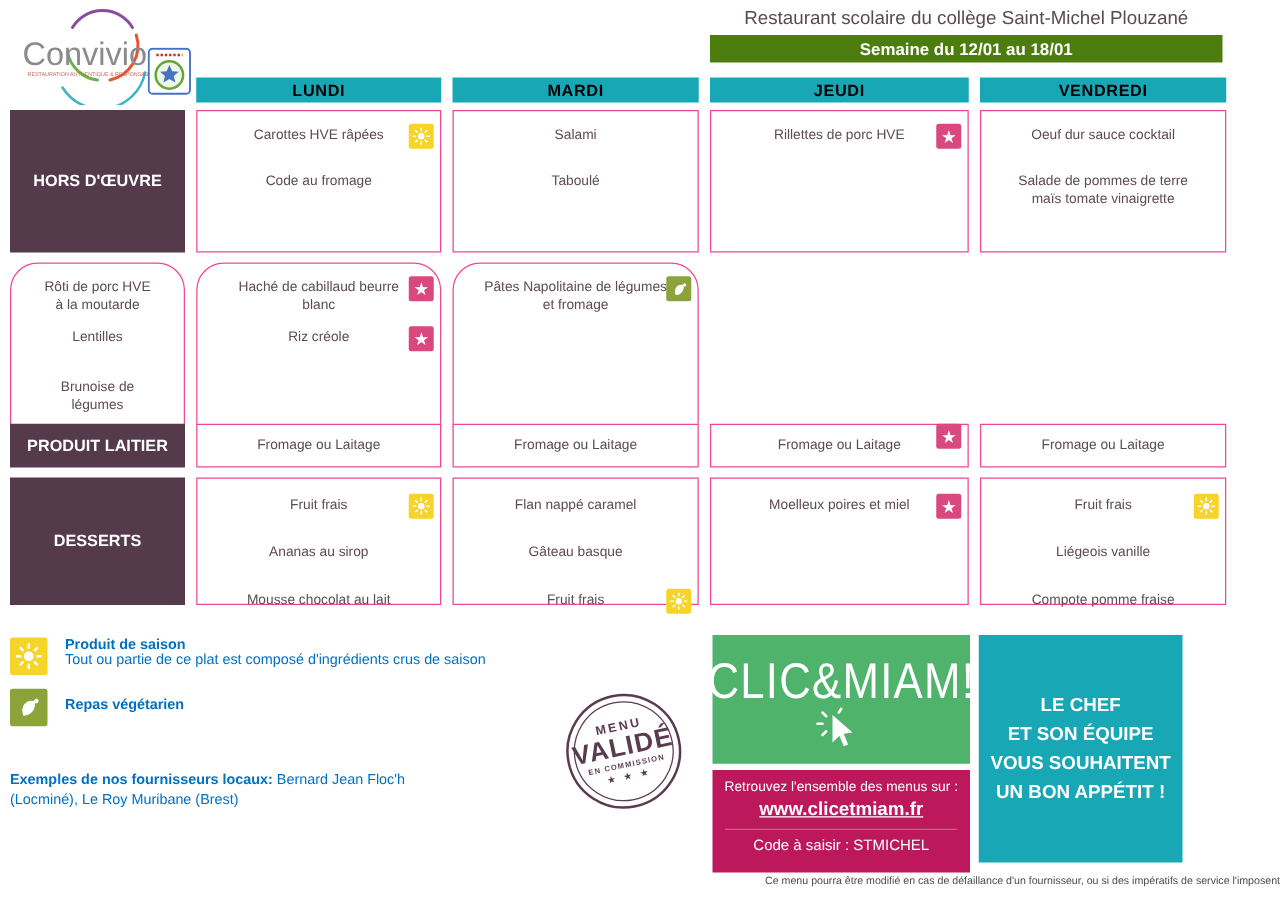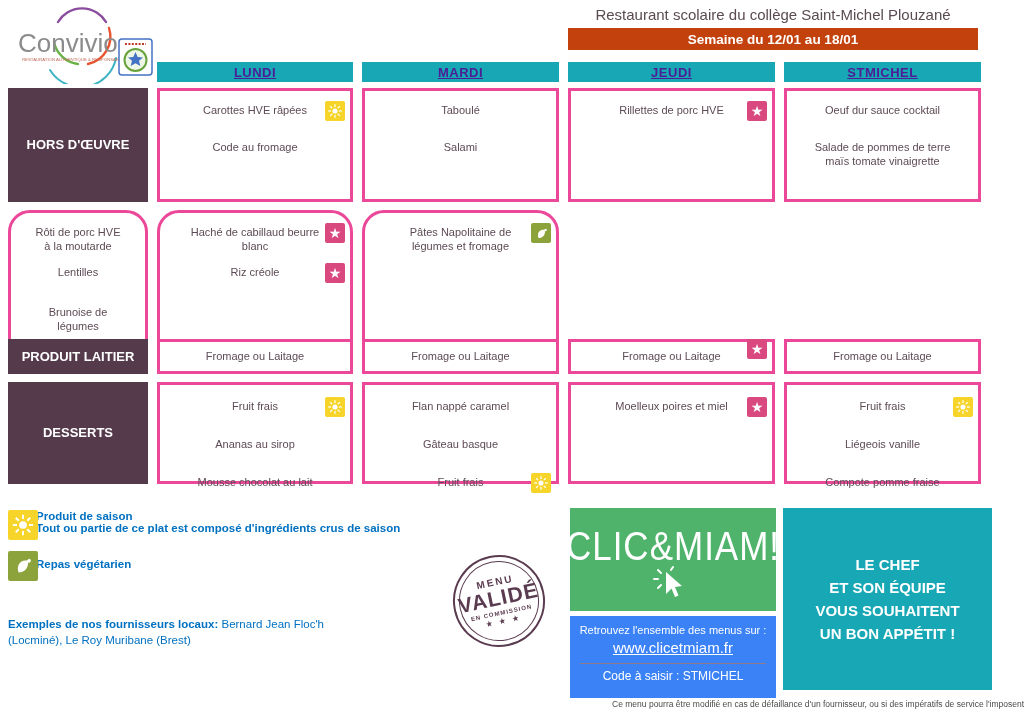--- a/index.html
+++ b/index.html
@@ -1,43 +1,43 @@
 <!DOCTYPE html>
 <html><head>
 <meta charset="utf-8">
 <style>
   html,body{margin:0;padding:0;background:#ffffff;}
   body{width:1024px;height:724px;position:relative;font-family:"Liberation Sans",sans-serif;overflow:hidden;}
 
   
   .page-title{position:absolute;left:568px;top:6px;width:410px;text-align:center;
     font-size:15px;color:#5a4a52;}
-  .week-banner{position:absolute;left:568px;top:28px;width:410px;height:22px;background:#c2410c;
+  .week-banner{position:absolute;left:568px;top:28px;width:410px;height:22px;background:#4d7c0f;
     color:#fff;font-weight:bold;font-size:13.5px;display:flex;align-items:center;justify-content:center;}
 
   .logo-wrap{position:absolute;left:10px;top:6px;width:150px;height:78px;}
   .badge-wrap{position:absolute;left:118px;top:38px;width:35px;height:38px;}
 
   
   .grid-row{position:absolute;left:8px;display:grid;
     grid-template-columns:140px 196px 197px 207px 197px;column-gap:9px;}
   #row-days{top:62px;}
   #row-1{top:88px;}   #row-1 .cell,#row-1 .cat{height:114px;}
   #row-2{top:210px;}  #row-2 .cell,#row-2 .cat{height:156px;border-radius:22px;}
   #row-3{top:339px;}  #row-3 .cell,#row-3 .cat{height:35px;}
   #row-4{top:382px;}  #row-4 .cell,#row-4 .cat{height:102px;}
 
-  .day-header{height:20px;background:#18a7b5;color:#4c1d95;font-weight:bold;font-size:13px;
-    letter-spacing:.5px;display:flex;align-items:center;justify-content:center;text-decoration:underline;}
+  .day-header{height:20px;background:#18a7b5;color:#000000;font-weight:bold;font-size:13px;
+    letter-spacing:.5px;display:flex;align-items:center;justify-content:center;}
   .spacer{}
 
   .cat{background:#553a4c;color:#fff;font-weight:bold;font-size:13px;display:flex;
     align-items:center;justify-content:center;text-align:center;padding:0 12px;box-sizing:border-box;line-height:1.35;}
 
-  .cell{background:#fff;border:3px solid #ec4899;box-sizing:border-box;padding-top:10px;}
+  .cell{background:#fff;border:1px solid #ec4899;box-sizing:border-box;padding-top:10px;}
   #row-3 .cell{padding-top:0;display:flex;align-items:center;}
   #row-4 .cell{padding-top:12px;}
 
   .dish{position:relative;min-height:37px;width:100%;box-sizing:border-box;}
   #row-2 .dish{min-height:40px;}
   #row-3 .dish{min-height:0;}
   #row-4 .dish{min-height:38px;}
   .dish-text{display:block;text-align:center;font-size:11px;color:#5d4a55;line-height:1.3;
     padding:2px 24px 0 24px;}
   #row-3 .dish-text{padding-top:0;}
@@ -48,51 +48,51 @@
   .icon-sun{background:#f6d42a;}
   .icon-star{background:#d9487e;color:#fff;font-size:14px;line-height:1;}
   .icon-veg{background:#8ca33b;}
 
   
   .legend-item{position:absolute;left:8px;}
   #legend-season{top:510px;}
   #legend-veg{top:551px;}
   .legend-icon{position:absolute;left:0;top:0;width:30px;height:30px;border-radius:2px;
     display:flex;align-items:center;justify-content:center;}
-  .legend-txt{margin-left:28px;width:430px;}
+  .legend-txt{margin-left:44px;width:430px;}
   .legend-title{font-size:11.5px;font-weight:bold;color:#0070c0;}
-  .legend-desc{font-size:11.5px;color:#0070c0;font-weight:bold;}
+  .legend-desc{font-size:11.5px;color:#0070c0;}
   .suppliers{position:absolute;left:8px;top:617px;width:350px;font-size:11.5px;color:#0070c0;line-height:1.35;}
   .suppliers b{color:#0070c0;}
 
   
   .stamp{position:absolute;left:453px;top:555px;width:92px;height:92px;transform:rotate(-12deg);}
   .stamp-outer{width:100%;height:100%;border:2px solid #5a3b4f;border-radius:50%;box-sizing:border-box;
     display:flex;align-items:center;justify-content:center;}
   .stamp-inner{width:80px;height:80px;border:1px solid #5a3b4f;border-radius:50%;box-sizing:border-box;
     display:flex;flex-direction:column;align-items:center;justify-content:center;color:#5a3b4f;}
   .stamp-menu{font-size:10px;font-weight:bold;letter-spacing:2px;}
   .stamp-valide{font-size:21px;font-weight:bold;letter-spacing:1px;line-height:1;}
   .stamp-commission{font-size:6px;font-weight:bold;letter-spacing:1px;margin-top:2px;}
   .stamp-stars{font-size:8px;letter-spacing:2px;margin-top:1px;}
 
   
   .clic-box{position:absolute;left:570px;top:508px;width:206px;height:103px;background:#4fb36c;
     display:flex;align-items:flex-start;justify-content:center;}
   .clic-text{color:#fff;font-size:35px;letter-spacing:1px;margin-top:18px;transform:scaleY(1.15);}
   .clic-cursor{position:absolute;left:78px;top:56px;}
 
-  .info-box{position:absolute;left:570px;top:616px;width:206px;height:82px;background:#3b82f6;
+  .info-box{position:absolute;left:570px;top:616px;width:206px;height:82px;background:#be185d;
     color:#fff;box-sizing:border-box;text-align:center;}
   .info-line{font-size:11px;padding-top:8px;}
-  .info-url{font-size:15px;font-weight:normal;text-decoration:underline;padding-top:3px;cursor:pointer;}
+  .info-url{font-size:15px;font-weight:bold;text-decoration:underline;padding-top:3px;cursor:pointer;}
   .info-divider{border-top:1px solid #907a86;margin:7px 10px 0 10px;}
   .info-code{font-size:12px;padding-top:5px;}
 
-  .chef-box{position:absolute;left:783px;top:508px;width:209px;height:182px;background:#18a7b5;
+  .chef-box{position:absolute;left:783px;top:508px;width:163px;height:182px;background:#18a7b5;
     color:#fff;display:flex;align-items:center;justify-content:center;text-align:center;}
   .chef-lines{font-size:15px;font-weight:bold;line-height:1.55;}
 
   .footer{position:absolute;left:0;top:699px;width:100%;text-align:right;font-size:8.5px;color:#4a4a4a;}
 </style>
 </head>
 <body>
 
 <div class="logo-wrap">
   <svg width="150" height="78" viewBox="0 0 150 78">
@@ -114,21 +114,21 @@
 </div>
 
 <div class="page-title">Restaurant scolaire du collège Saint-Michel Plouzané</div>
 <div class="week-banner">Semaine du 12/01 au 18/01</div>
 
 <div class="grid-row" id="row-days">
   <div class="spacer"></div>
   <div class="day-header">LUNDI</div>
   <div class="day-header">MARDI</div>
   <div class="day-header">JEUDI</div>
-  <div class="day-header">STMICHEL</div>
+  <div class="day-header">VENDREDI</div>
 </div>
 
 <div class="grid-row" id="row-1">
   <div class="cat">HORS D'ŒUVRE</div>
 
   <div class="cell">
     <div class="dish">
       <span class="dish-text">Carottes HVE râpées</span>
       <span class="mini-icon icon-sun">
         <svg width="16" height="16" viewBox="0 0 20 20">
@@ -148,24 +148,24 @@
           </svg>
       </span>
     </div>
     <div class="dish">
       <span class="dish-text">Code au fromage</span>
     </div>
   </div>
 
   <div class="cell">
     <div class="dish">
+      <span class="dish-text">Salami</span>
+    </div>
+    <div class="dish">
       <span class="dish-text">Taboulé</span>
-    </div>
-    <div class="dish">
-      <span class="dish-text">Salami</span>
     </div>
   </div>
 
   <div class="cell">
     <div class="dish">
       <span class="dish-text">Rillettes de porc HVE</span>
       <span class="mini-icon icon-star">★</span>
     </div>
   </div>
 

